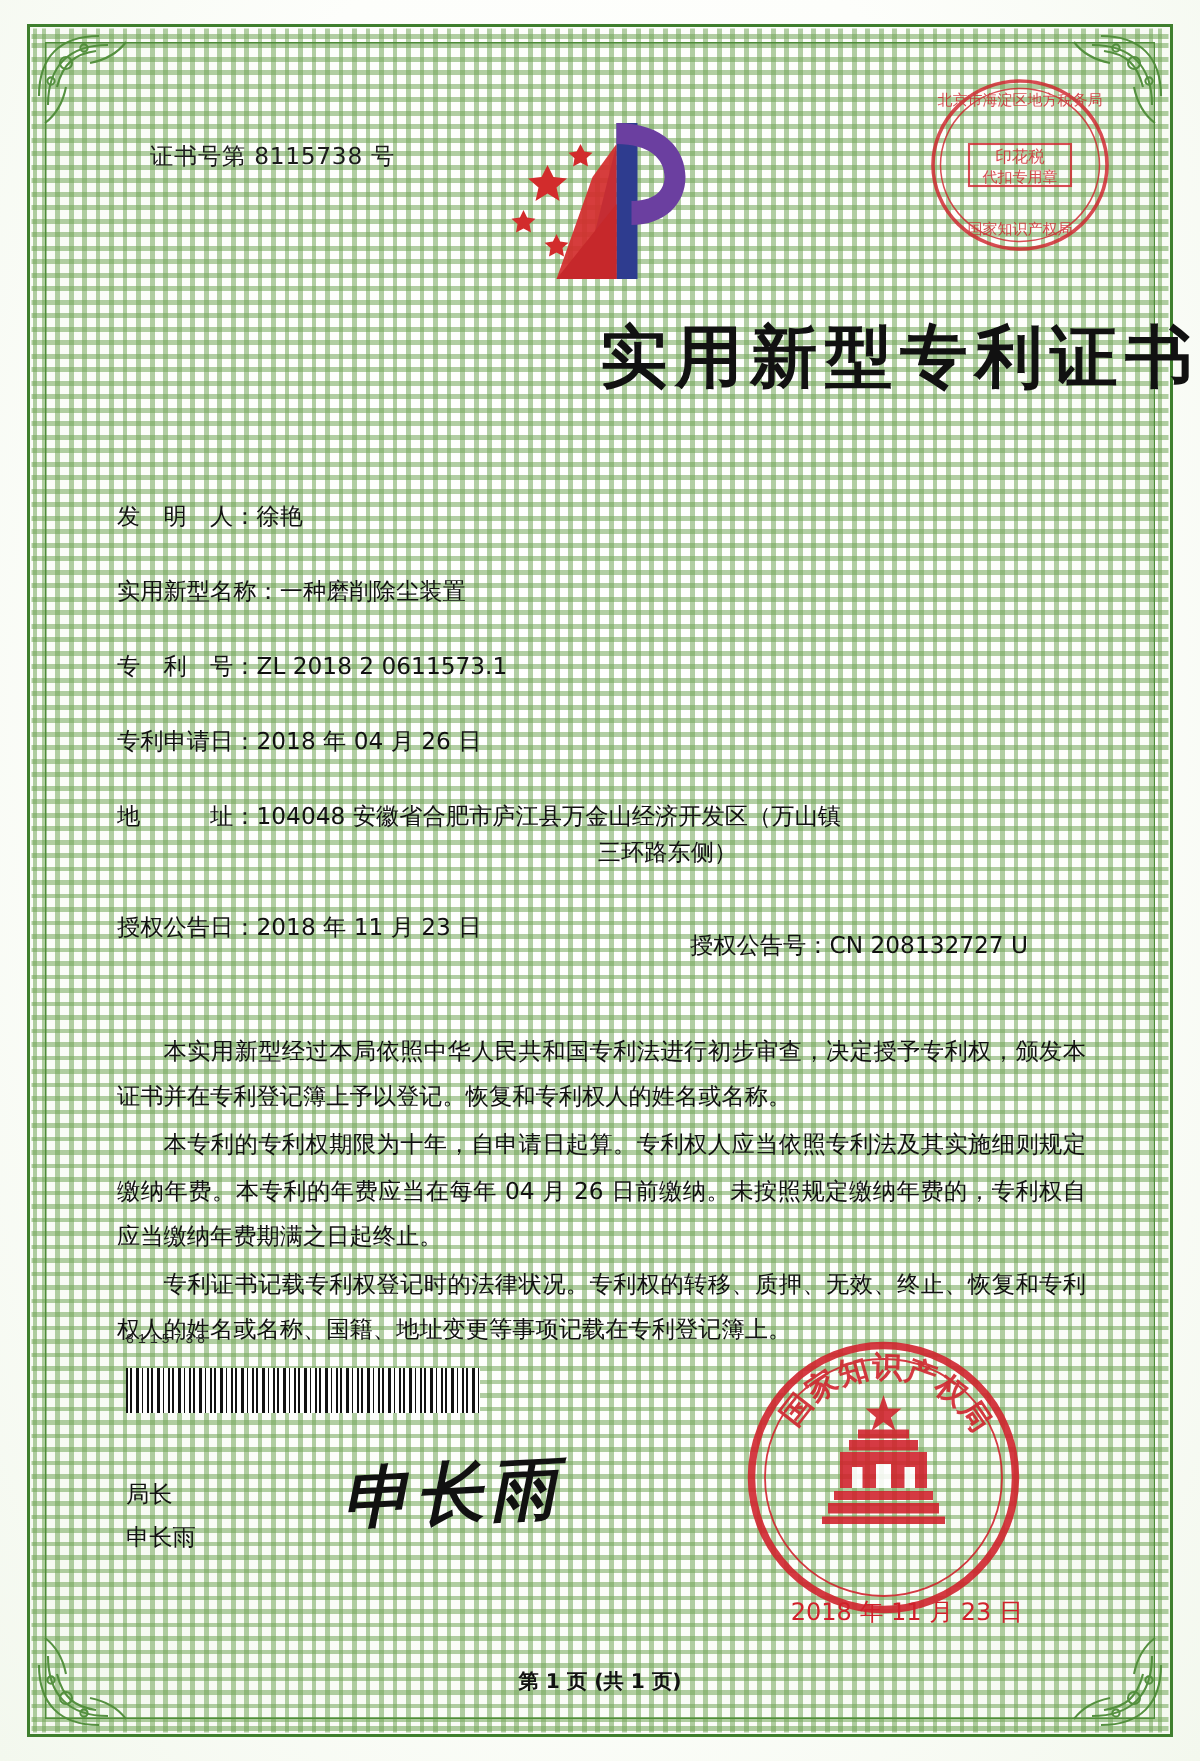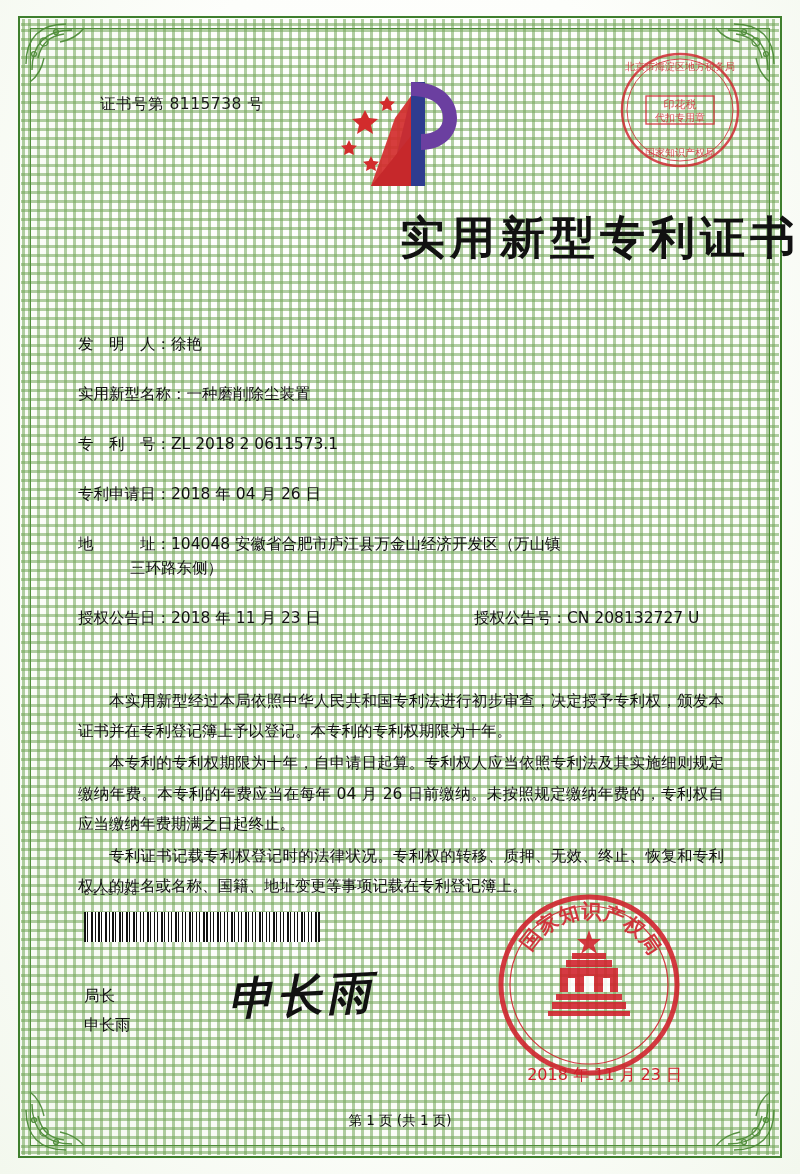--- a/index.html
+++ b/index.html
@@ -109,30 +109,30 @@
   }
   .field .lbl {
     display: inline-block;
     white-space: pre;
   }
   .field .val {
     display: inline;
   }
   .field.addr .cont {
     display: block;
-    margin-left: 52px;
+    margin-left: 84px;
+    text-align: center;
   }
   .row-two {
     margin-bottom: 3px;
   }
   .row-two .right {
     position: absolute;
     left: 382px;
-    top: 0;
-    padding-left: 14px;
+    top: 12px;
   }
 
   
   .paras {
     position: absolute;
     left: 78px;
     top: 686px;
     width: 646px;
     font-size: 15.5px;
     color: #111;
@@ -206,20 +206,21 @@
   }
 
   .footer {
     position: absolute;
     left: 0;
     bottom: 44px;
     width: 100%;
     text-align: center;
     font-size: 13.5px;
     color: #111;
+    font-weight: bold;
   }
 </style>
 </head>
 <body>
 
 <div class="page">
 
   <div class="border-outer"></div>
   <div class="border-pattern"></div>
   <div class="border-inner"></div>
@@ -330,21 +331,21 @@
     <div class="field row-two">
       <span class="lbl">授权公告日：</span><span class="val">2018 年 11 月 23 日</span>
       <span class="right">
         <span class="lbl">授权公告号：</span><span class="val">CN 208132727 U</span>
       </span>
     </div>
 
   </div>
 
   <div class="paras">
-    <p>本实用新型经过本局依照中华人民共和国专利法进行初步审查，决定授予专利权，颁发本证书并在专利登记簿上予以登记。本专利的专利权期限为十年。</p>
+    <p>本实用新型经过本局依照中华人民共和国专利法进行初步审查，决定授予专利权，颁发本证书并在专利登记簿上予以登记。恢复和专利权人的姓名或名称。</p>
     <p>本专利的专利权期限为十年，自申请日起算。专利权人应当依照专利法及其实施细则规定缴纳年费。本专利的年费应当在每年 04 月 26 日前缴纳。未按照规定缴纳年费的，专利权自应当缴纳年费期满之日起终止。</p>
     <p>专利证书记载专利权登记时的法律状况。专利权的转移、质押、无效、终止、恢复和专利权人的姓名或名称、国籍、地址变更等事项记载在专利登记簿上。</p>
   </div>
 
   <div class="barcode"></div>
   <div class="barcode-text">8115738</div>
 
   <div class="sig-label">
     <div>局长</div>
     <div>申长雨</div>

